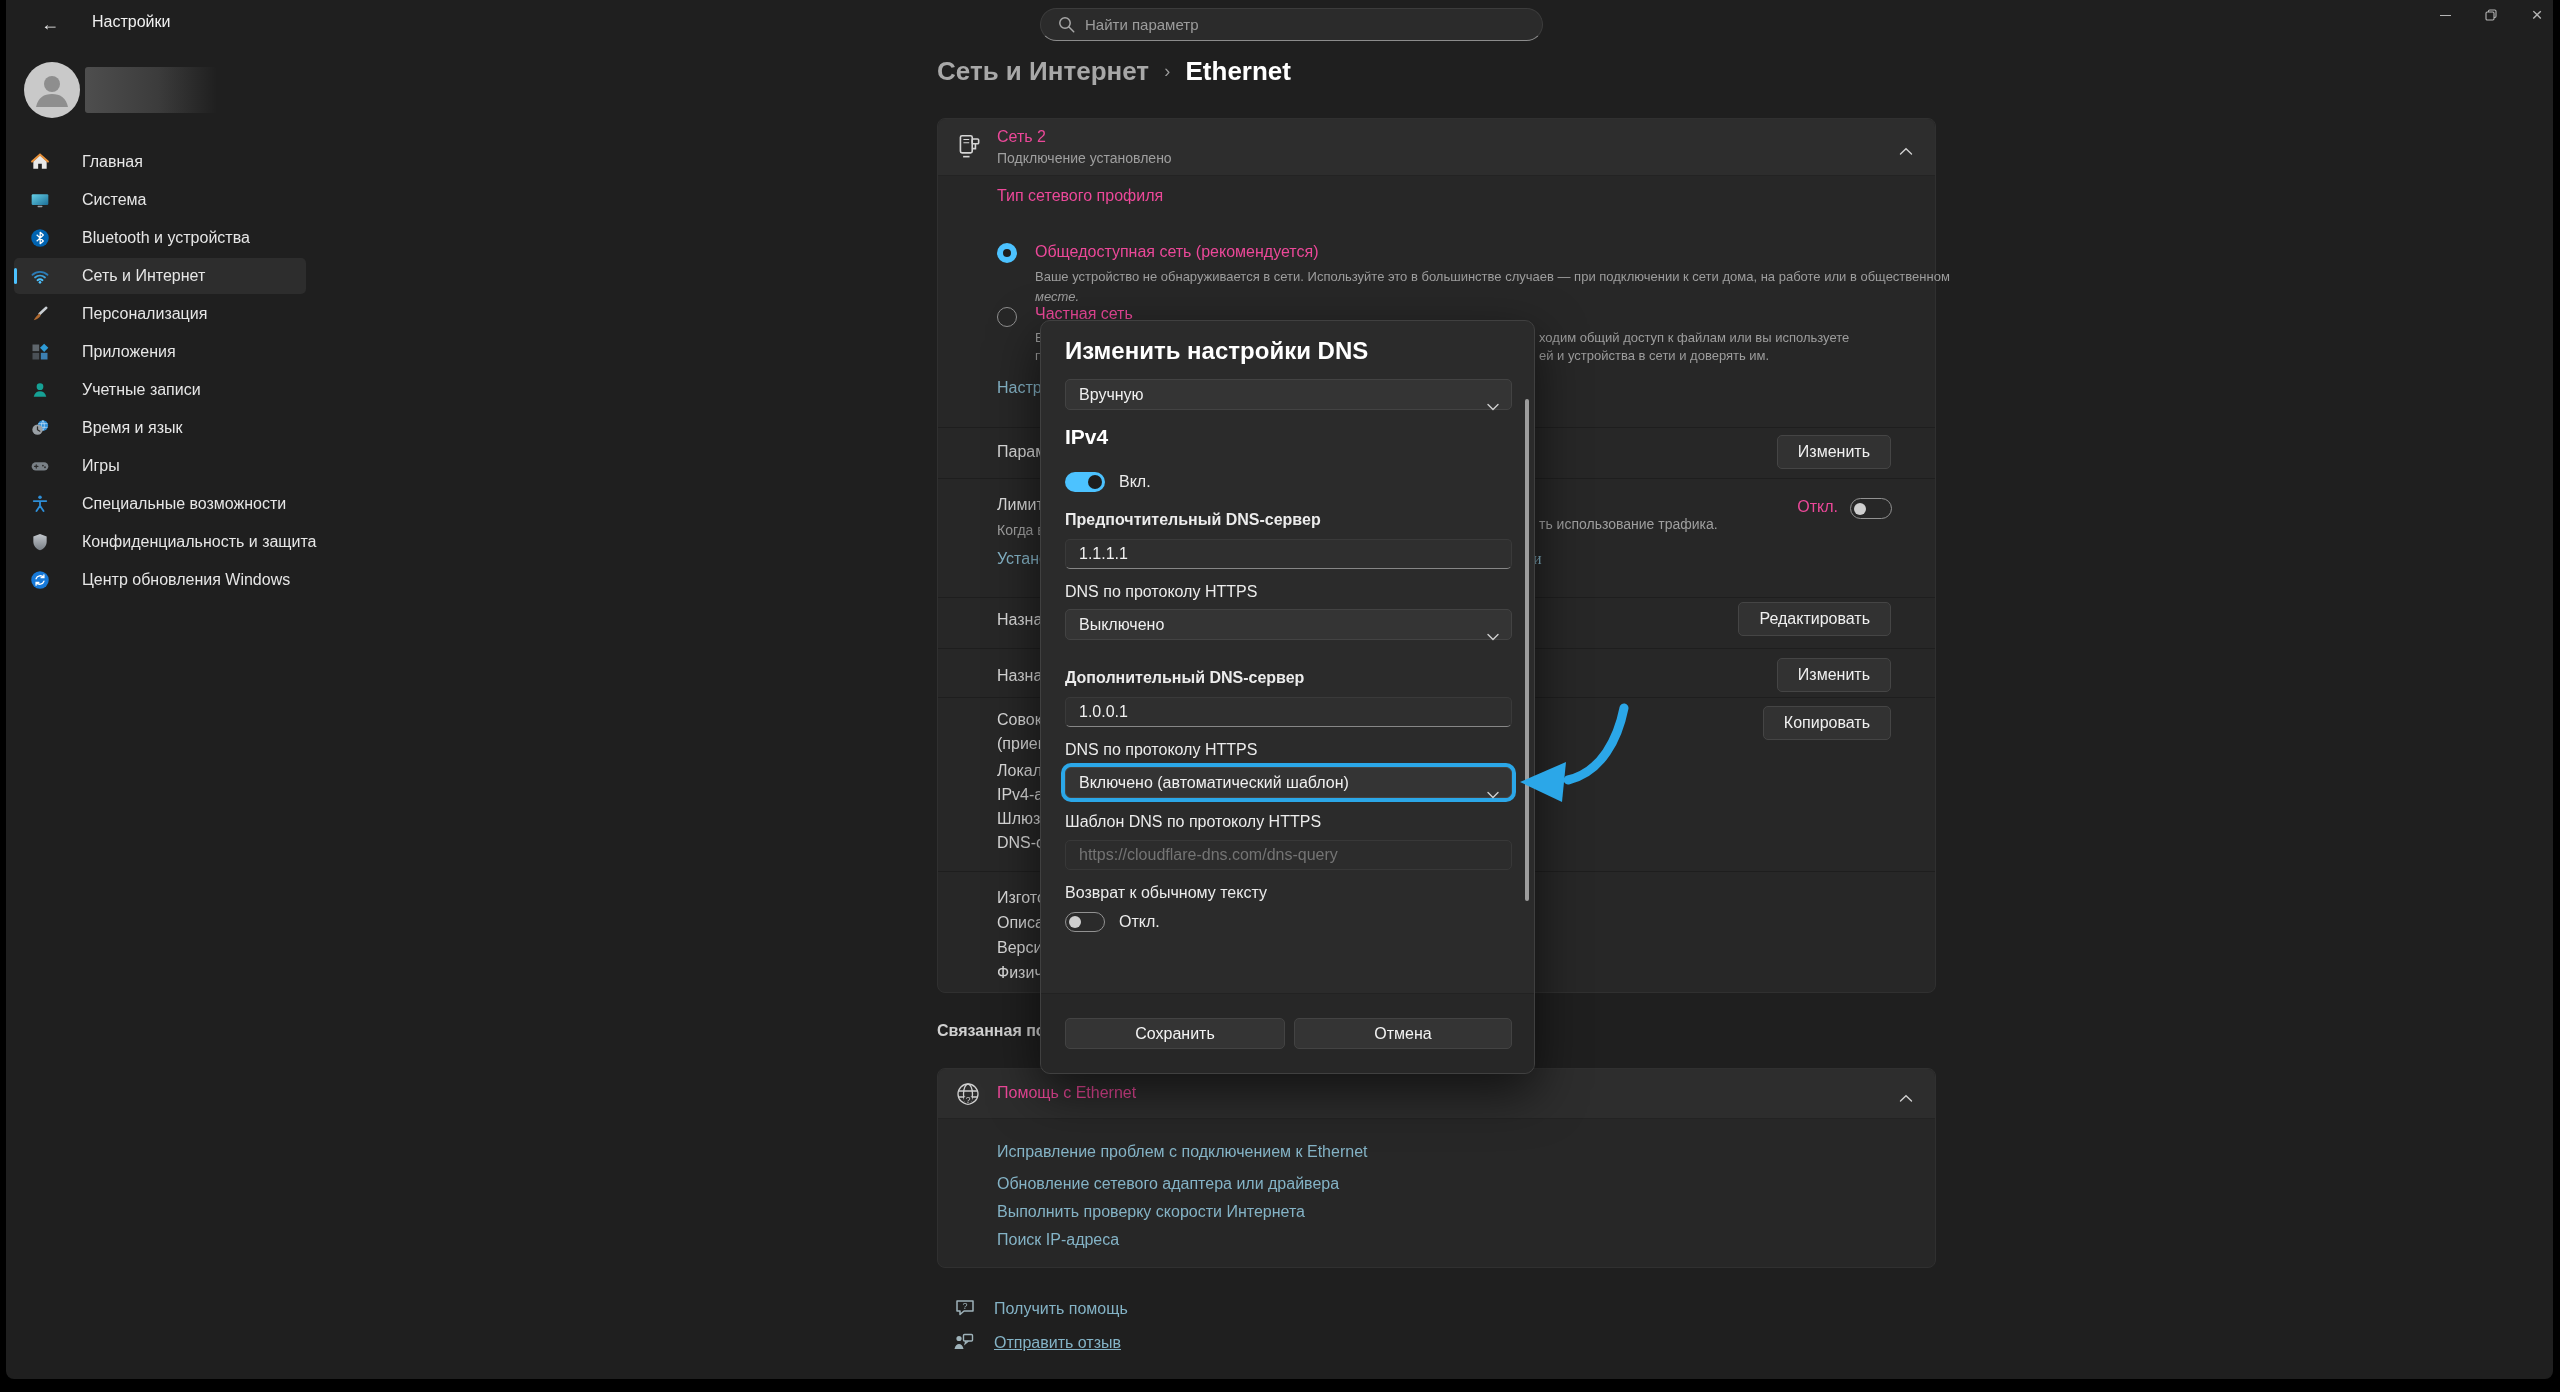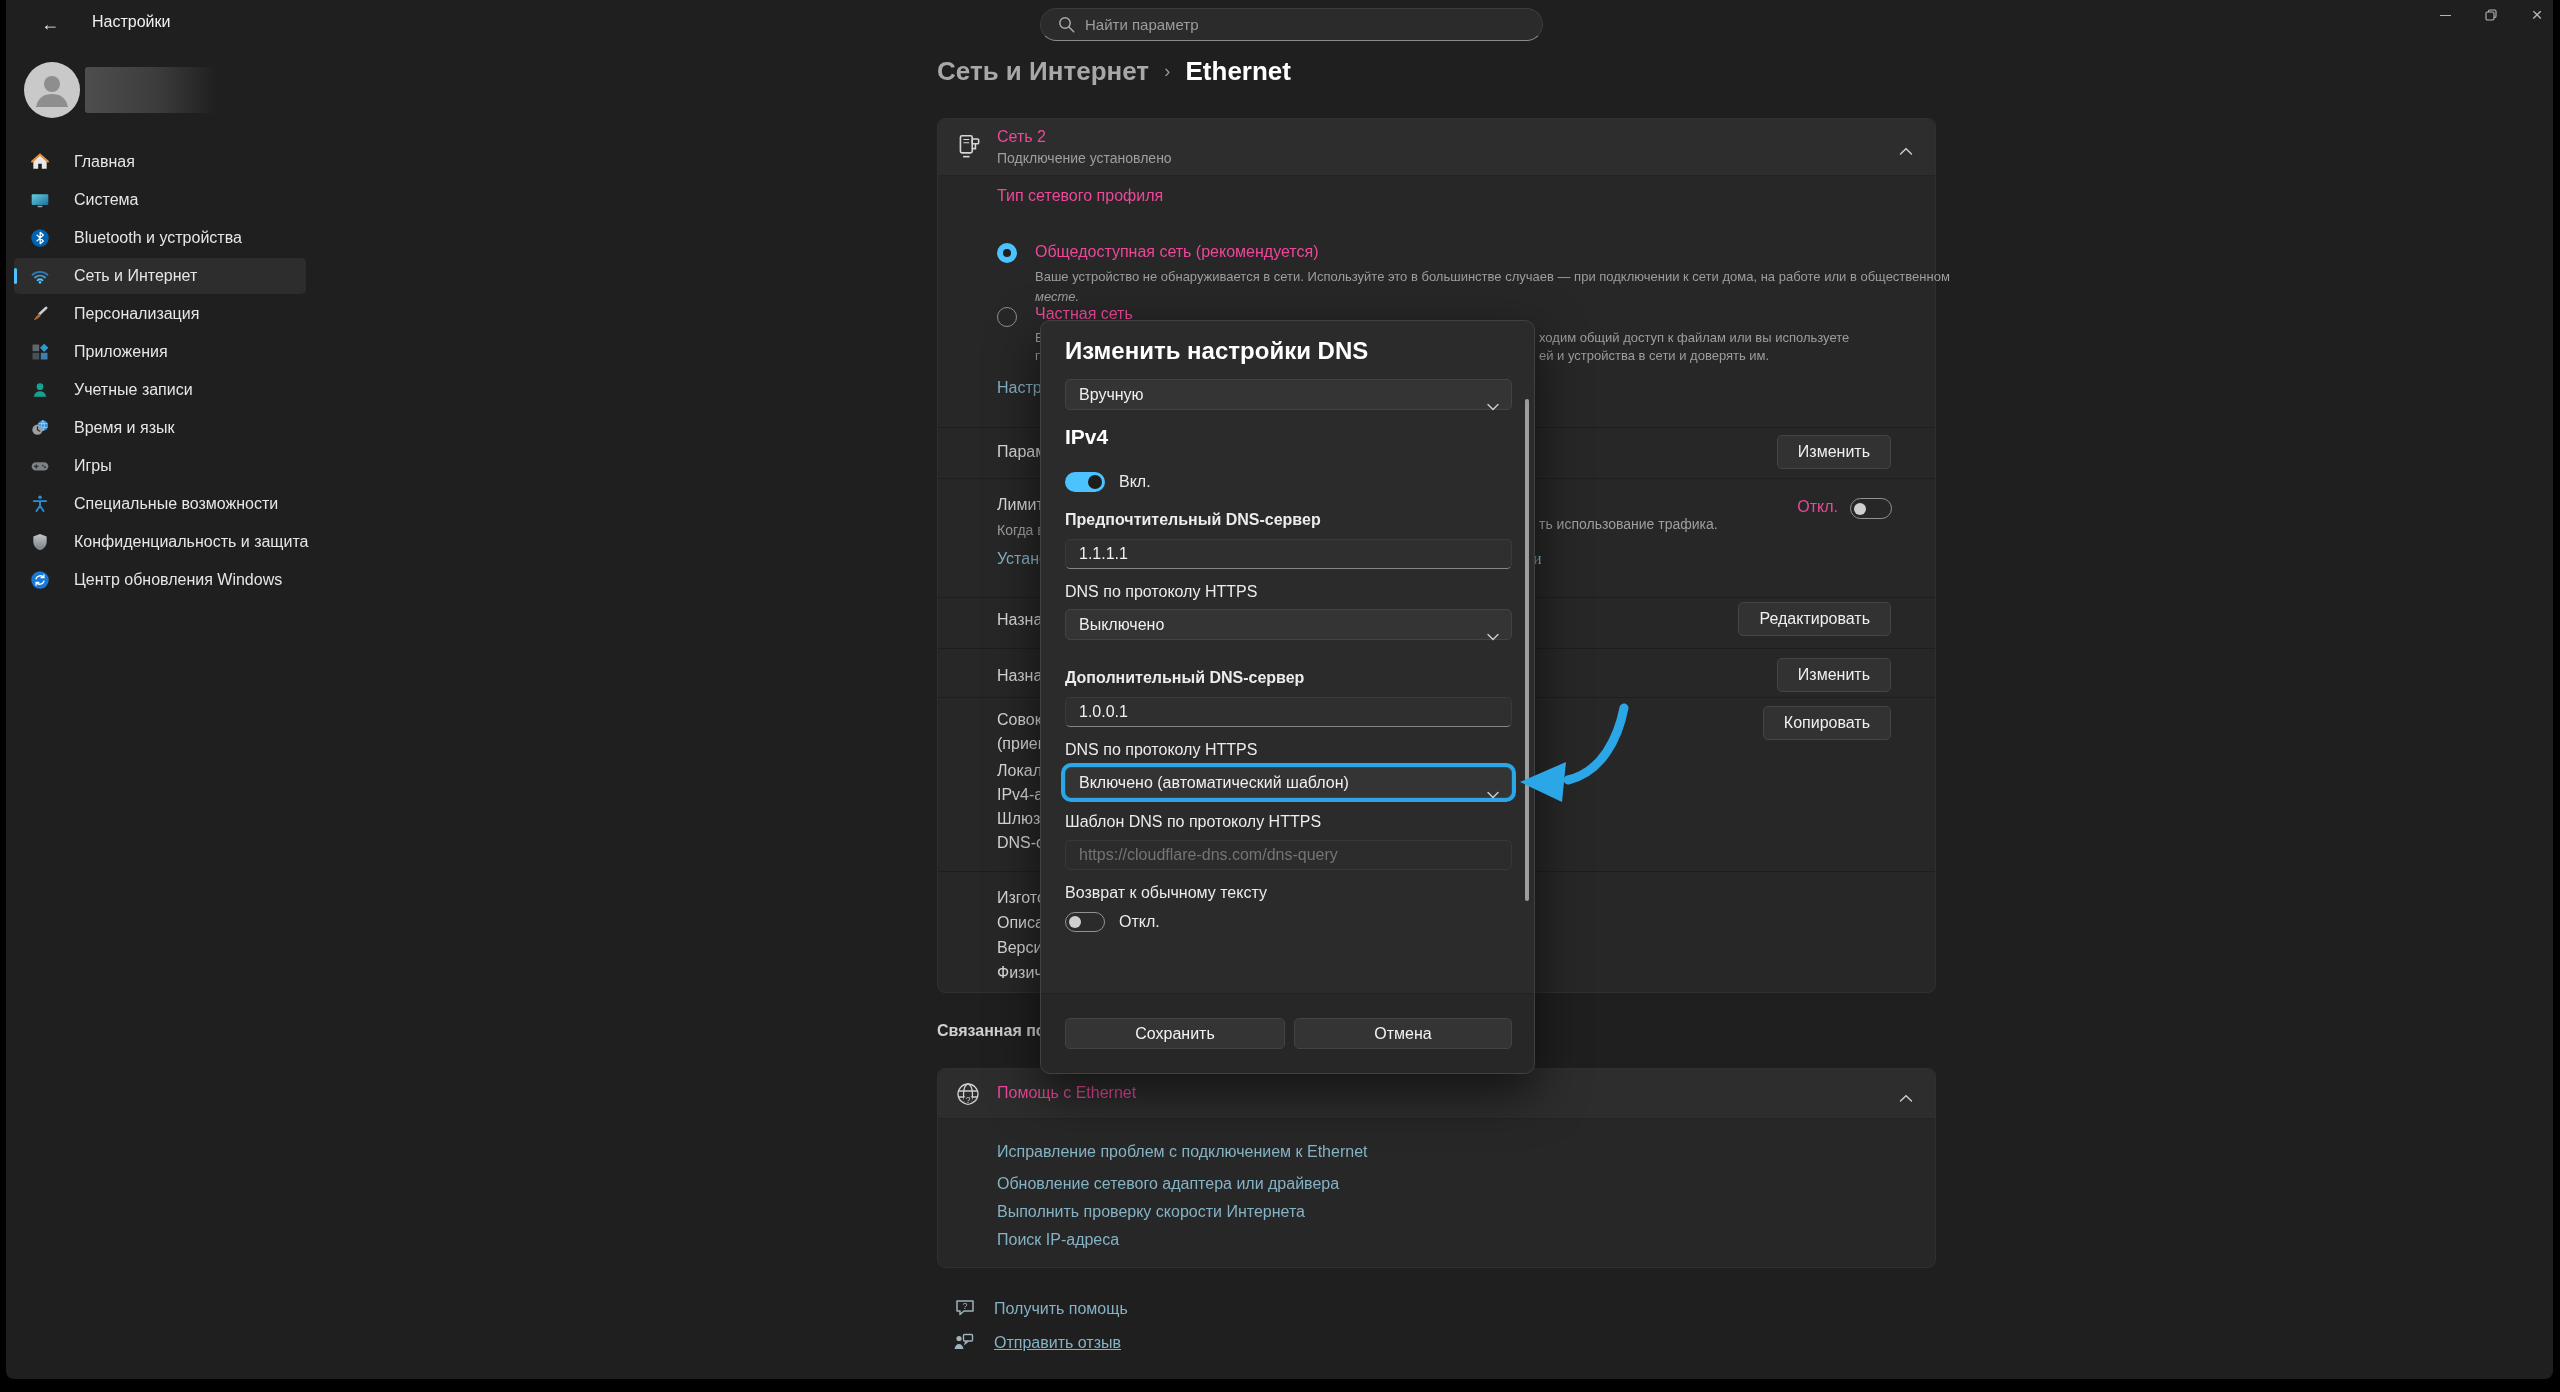--- a/index.html
+++ b/index.html
@@ -25,21 +25,21 @@
   .tg-on{width:40px;height:20px;background:#4CC2FF;}
   .tg-on .knob{position:absolute;right:3px;top:3px;width:14px;height:14px;border-radius:50%;background:#1d1d1d;}
   .tg-off{width:40px;height:20px;border:1px solid #929292;background:transparent;}
   .tg-off .knob{position:absolute;left:3px;top:3px;width:12px;height:12px;border-radius:50%;background:#cfcfcf;}
   
   .radio-sel{position:absolute;width:20px;height:20px;border-radius:50%;border:6px solid #4CC2FF;
     background:#1e1e1e;box-sizing:border-box;}
   .radio-un{position:absolute;width:20px;height:20px;border-radius:50%;border:1.5px solid #8f8f8f;
     background:transparent;box-sizing:border-box;}
   
-  .nav-item{position:relative;height:36px;margin:2px 0;display:flex;align-items:center;gap:24px;
+  .nav-item{position:relative;height:36px;margin:2px 0;display:flex;align-items:center;gap:32px;
     padding-left:16px;border-radius:5px;color:#e6e6e6;font-size:16px;cursor:pointer;}
   .nav-item.sel{background:#2d2d2d;}
   .nav-item.sel::before{content:"";position:absolute;left:0;top:10px;width:3px;height:16px;
     border-radius:2px;background:#4CC2FF;}
   .nav-ic{width:20px;height:20px;display:inline-flex;}
   .nav-lb{white-space:nowrap;}
   
   .dialog{position:absolute;left:1034px;top:320px;width:495px;height:754px;background:#2b2b2b;
     border:1px solid #404040;border-radius:10px;box-shadow:0 18px 50px rgba(0,0,0,.6);
     box-sizing:border-box;z-index:10;}

